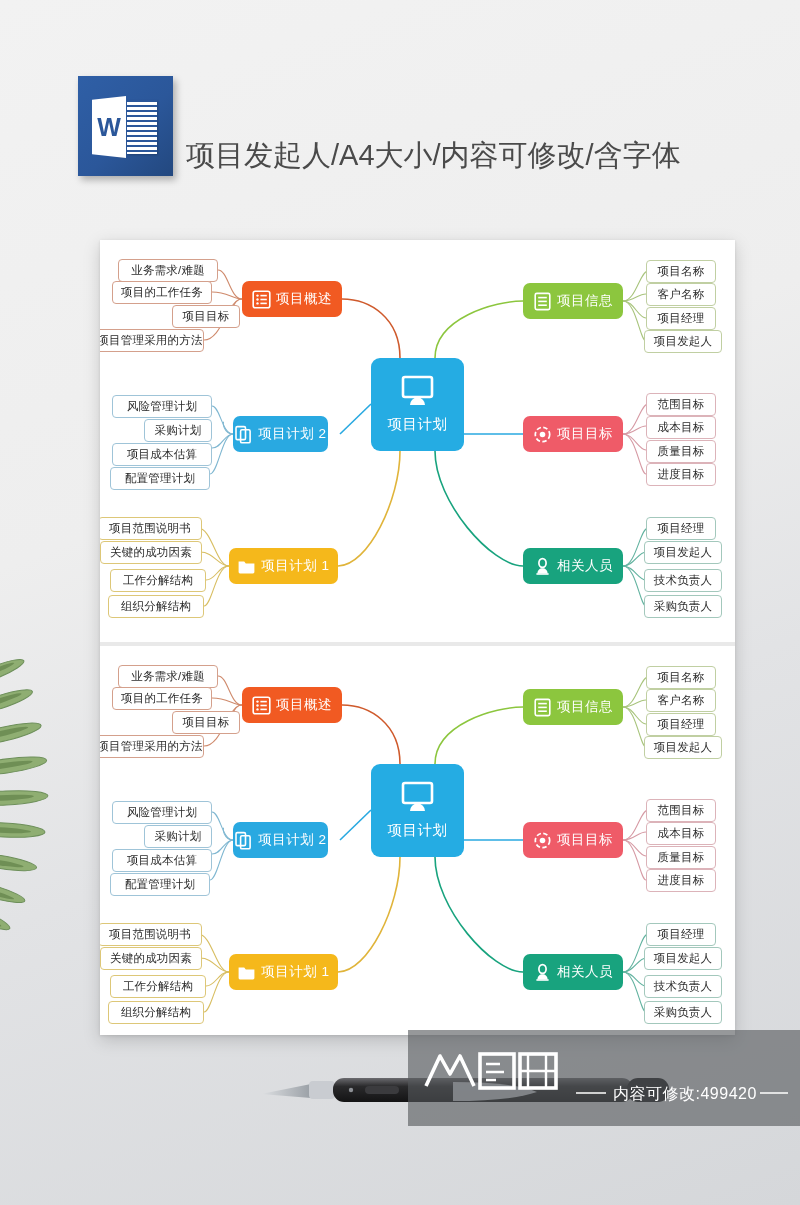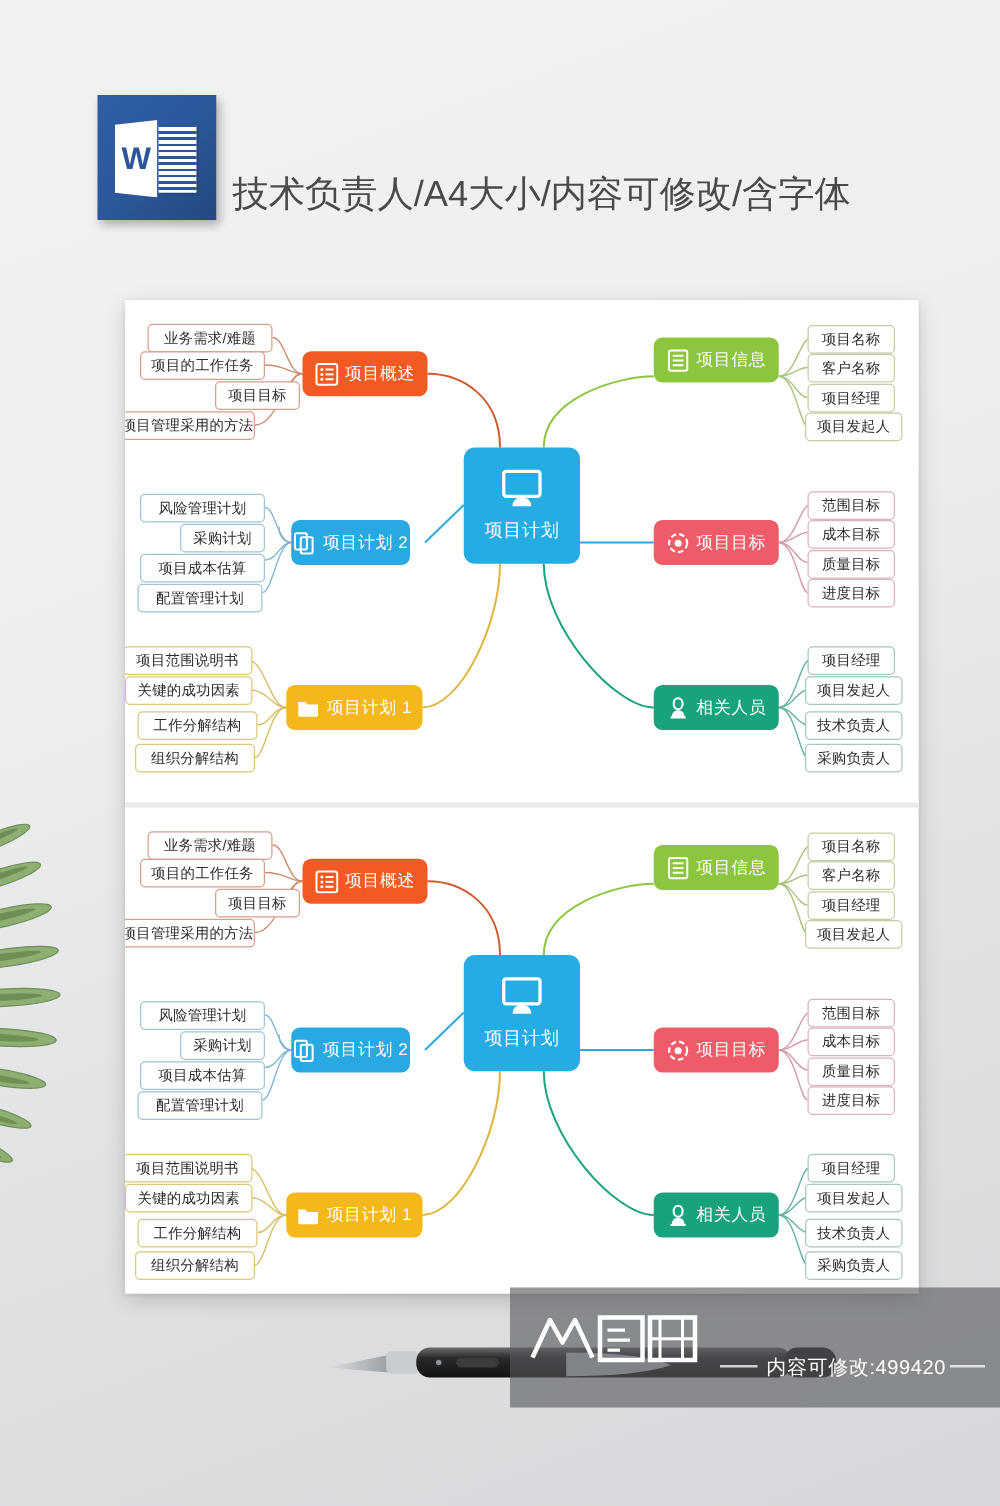--- a/index.html
+++ b/index.html
@@ -75,21 +75,21 @@
   }
   .node.central .nicon{width:37px;height:32px;margin:0 0 8px 0;}
   .node.central .nicon svg{width:37px;height:32px;}
   .node.central .ntext{font-size:14.5px;}
 
   
   .node.b{height:36px;}
   .node.overview{left:142px;top:41px;width:100px;background:#f15a22;}
   .node.plan2   {left:133px;top:176px;width:95px;background:#29a9e1;}
   .node.plan1   {left:129px;top:308px;width:109px;background:#f5b81b;}
-  .node.info    {left:423px;top:30px;width:100px;background:#8cc63e;}
+  .node.info    {left:423px;top:43px;width:100px;background:#8cc63e;}
   .node.goal    {left:423px;top:176px;width:100px;background:#ef5b68;}
   .node.people  {left:423px;top:308px;width:100px;background:#18a37e;}
 
   
   .leaf{
     position:absolute;height:23px;border-radius:4px;background:#fff;
     border:1px solid #8b5cf6;box-sizing:border-box;
     display:flex;align-items:center;justify-content:center;
     font-size:11.5px;color:#2b2b2b;white-space:nowrap;padding:0 5px;
     letter-spacing:.2px;
@@ -127,21 +127,21 @@
 </style>
 </head>
 <body>
 
 <div class="header">
   <div class="word-icon">
     <div class="wi-page"></div>
     <div class="wi-w">W</div>
     <div class="wi-lines"></div>
   </div>
-  <div class="title-sub">技术负责人/A4大小/内容可修改/含字体</div>
+  <div class="title-sub">项目发起人/A4大小/内容可修改/含字体</div>
 </div>
 
 <div class="sheet">
   <div class="sheet-divider"></div>
 
   <div class="page p1">
     <div class="map">
 
       <svg class="edges" viewBox="0 0 635 402">
 

